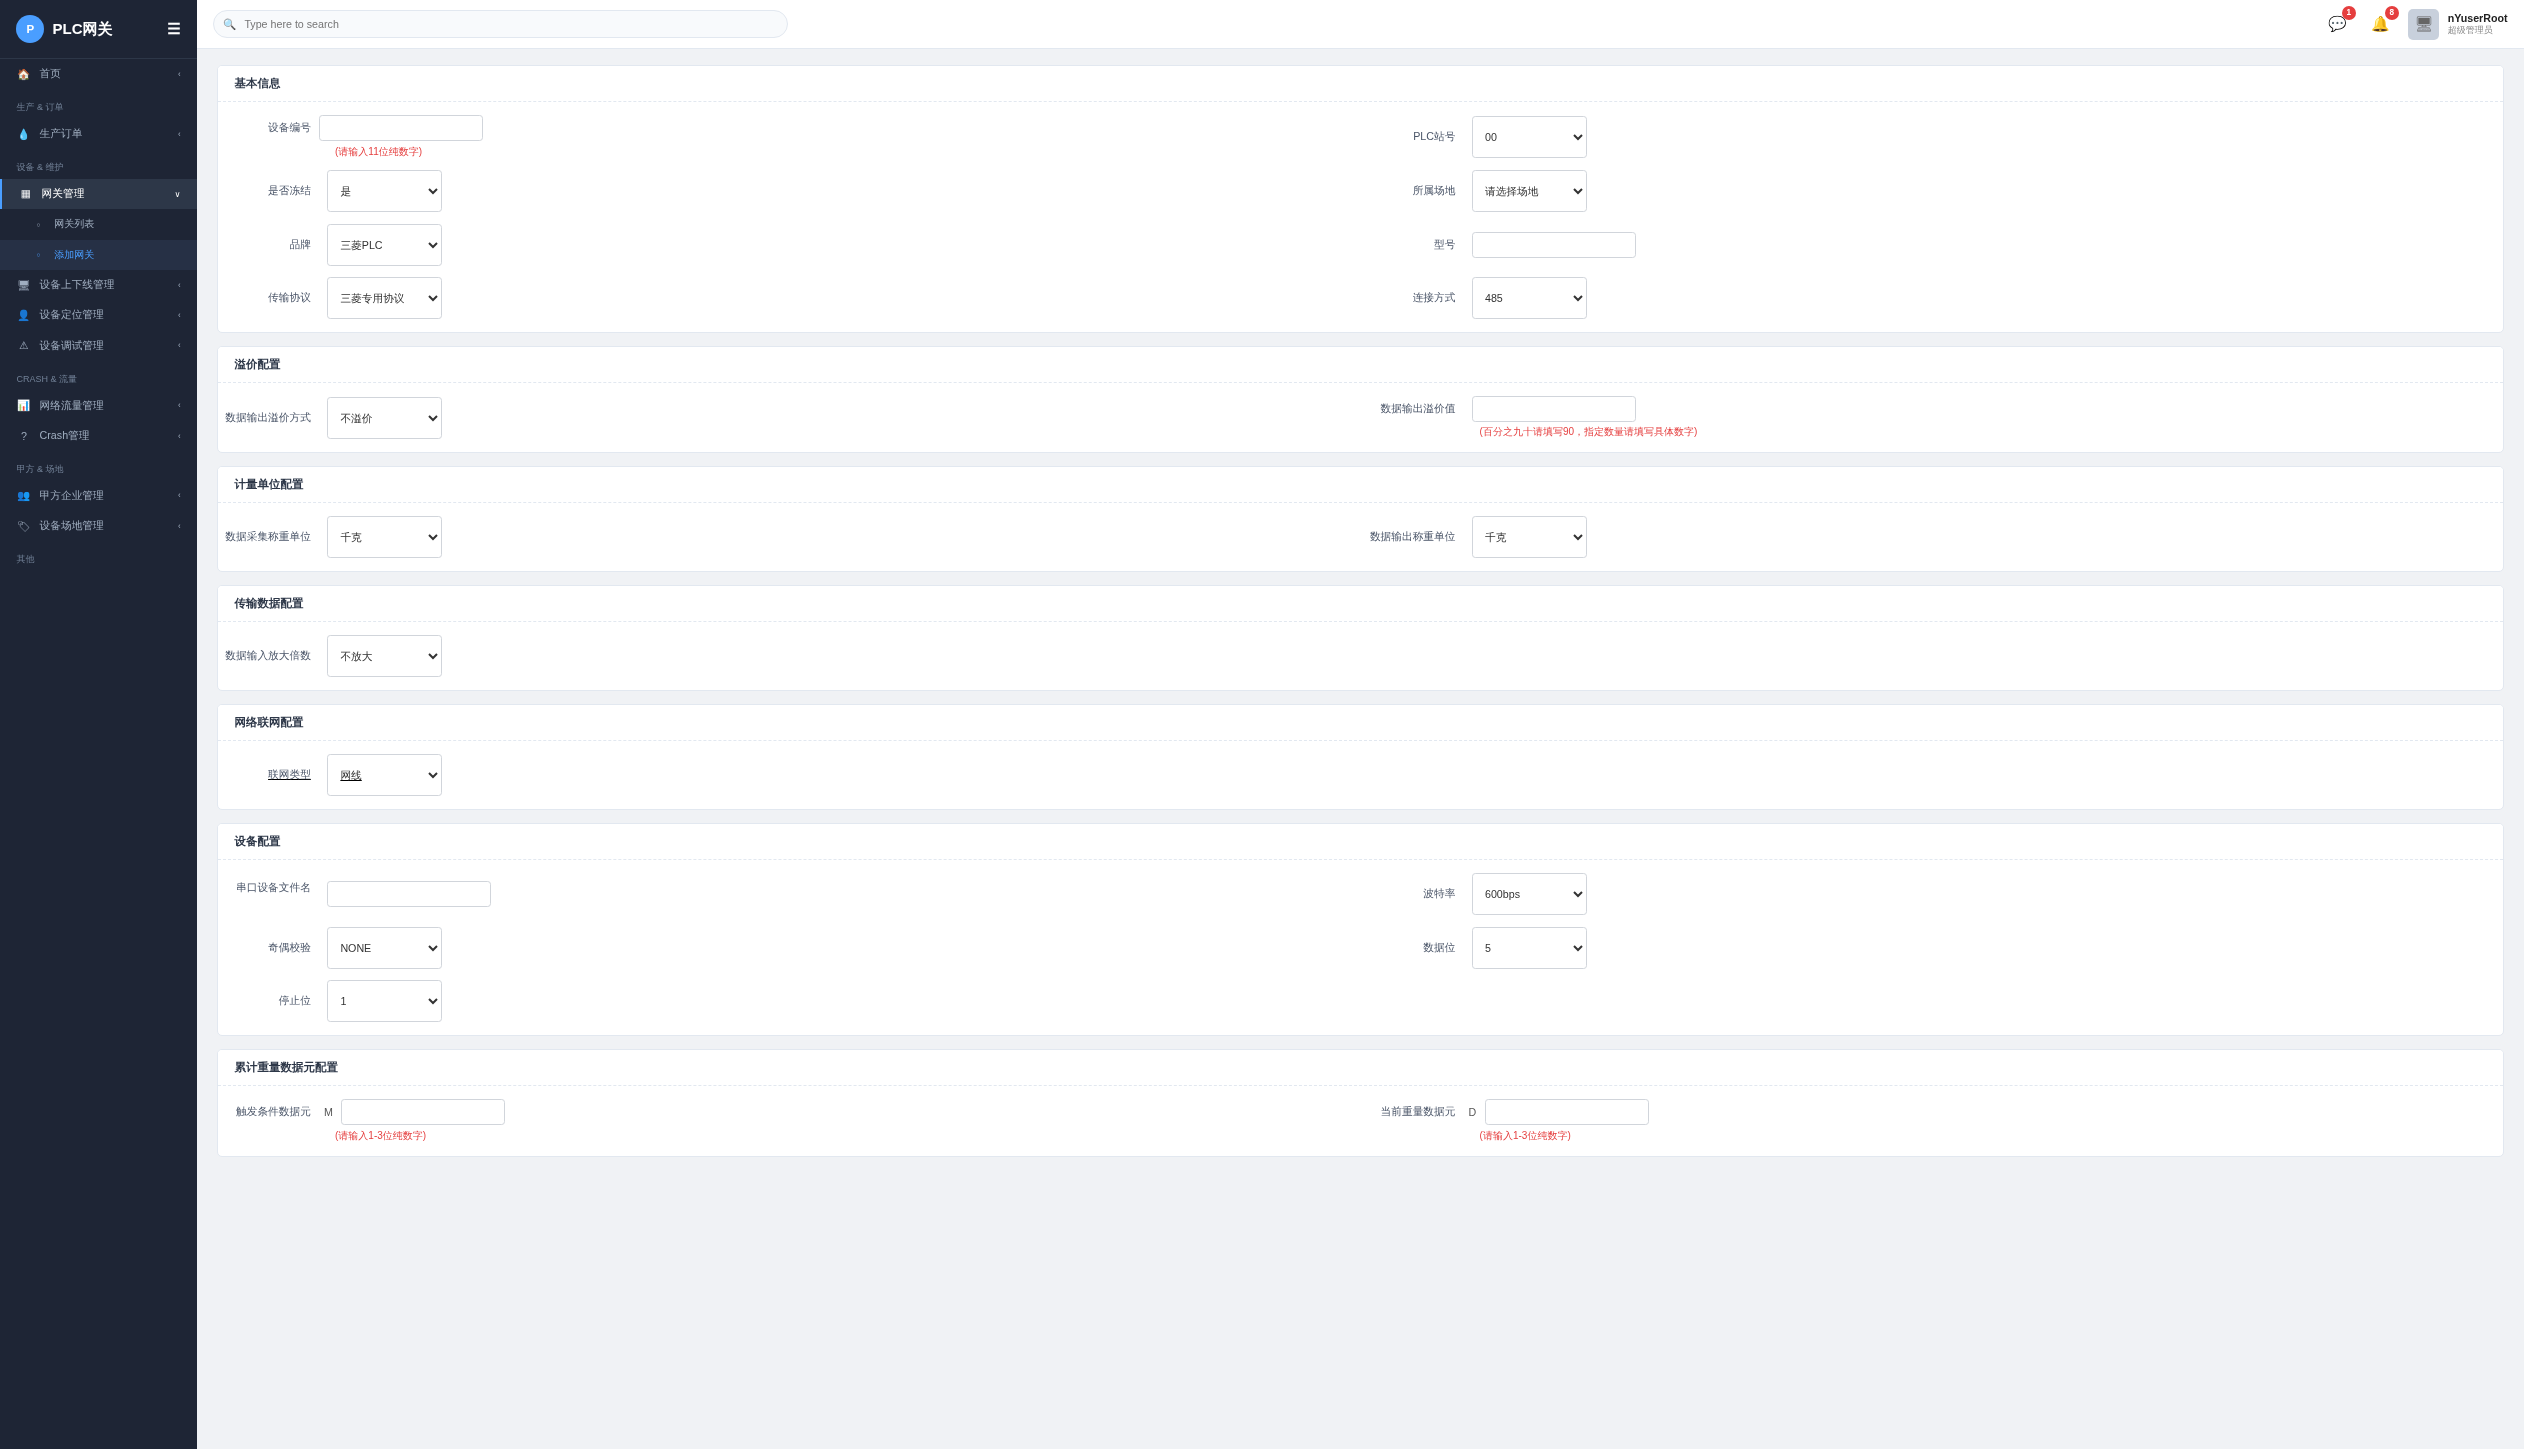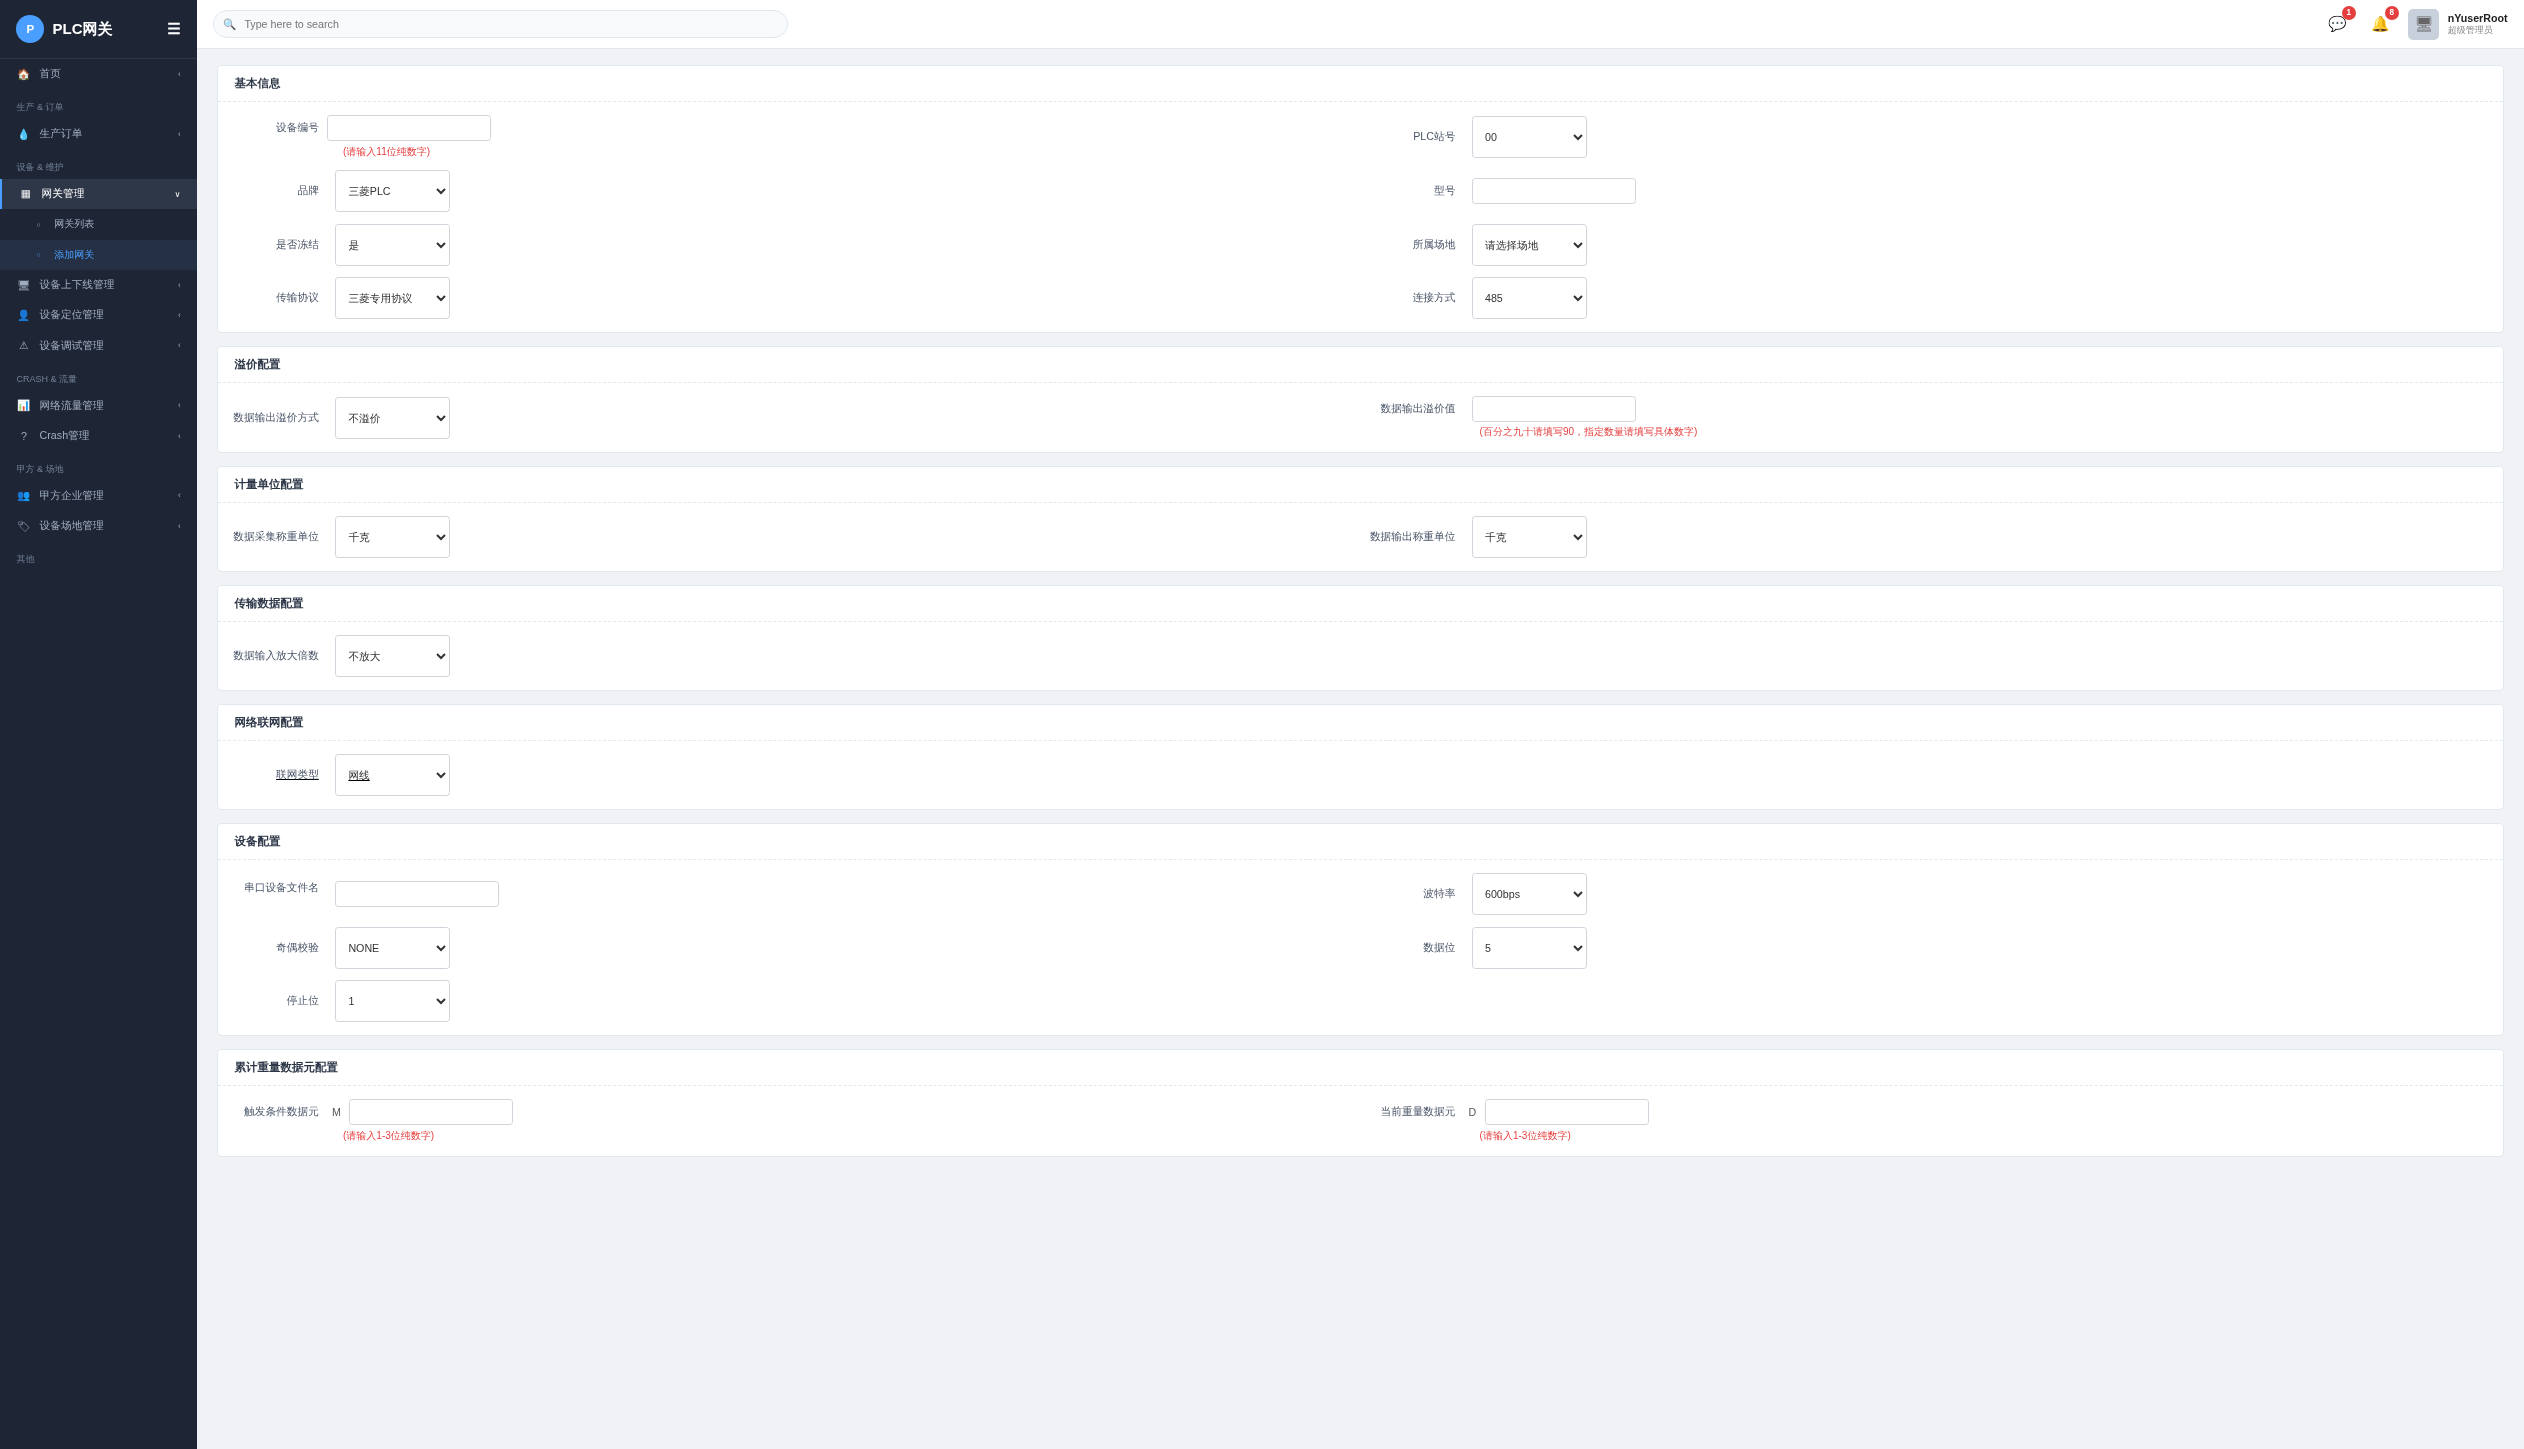--- a/index.html
+++ b/index.html
@@ -121,21 +121,21 @@
       overflow: hidden;
     }
     .form-card-header {
       padding: 10px 16.4px;
       font-size: 11.5px;
       font-weight: bold;
       color: #2d3748;
       border-bottom: 0.8px dashed #e2e8f0;
       background: #fff;
     }
-    .form-card-body { padding: 13px 10px; }
+    .form-card-body { padding: 13px 2px; }
     .form-row {
       display: flex;
       align-items: center;
       margin-bottom: 11.5px;
       gap: 8.2px;
     }
     .form-row:last-child { margin-bottom: 0; }
     .form-label {
       width: 99px;
       min-width: 99px;
@@ -299,46 +299,46 @@
             <select class="form-select">
               <option>00</option>
               <option>01</option>
               <option>02</option>
             </select>
           </div>
         </div>
 
         <div class="form-row">
           <div style="flex:1;display:flex;align-items:center;gap:8.2px;">
+            <span class="form-label">是否冻结</span>
+            <select class="form-select">
+              <option>是</option>
+              <option>否</option>
+            </select>
+          </div>
+          <div style="flex:1;display:flex;align-items:center;gap:8.2px;">
+            <span class="form-label">所属场地</span>
+            <select class="form-select">
+              <option>请选择场地</option>
+            </select>
+          </div>
+        </div>
+
+        <div class="form-row">
+          <div style="flex:1;display:flex;align-items:center;gap:8.2px;">
             <span class="form-label">品牌</span>
             <select class="form-select">
               <option>三菱PLC</option>
               <option>西门子PLC</option>
               <option>其他</option>
             </select>
           </div>
           <div style="flex:1;display:flex;align-items:center;gap:8.2px;">
             <span class="form-label">型号</span>
             <input type="text" class="form-input wide-input" value="" style="">
-          </div>
-        </div>
-
-        <div class="form-row">
-          <div style="flex:1;display:flex;align-items:center;gap:8.2px;">
-            <span class="form-label">是否冻结</span>
-            <select class="form-select">
-              <option>是</option>
-              <option>否</option>
-            </select>
-          </div>
-          <div style="flex:1;display:flex;align-items:center;gap:8.2px;">
-            <span class="form-label">所属场地</span>
-            <select class="form-select">
-              <option>请选择场地</option>
-            </select>
           </div>
         </div>
 
         <div class="form-row">
           <div style="flex:1;display:flex;align-items:center;gap:8.2px;">
             <span class="form-label">传输协议</span>
             <select class="form-select">
               <option>三菱专用协议</option>
               <option>Modbus</option>
             </select>

